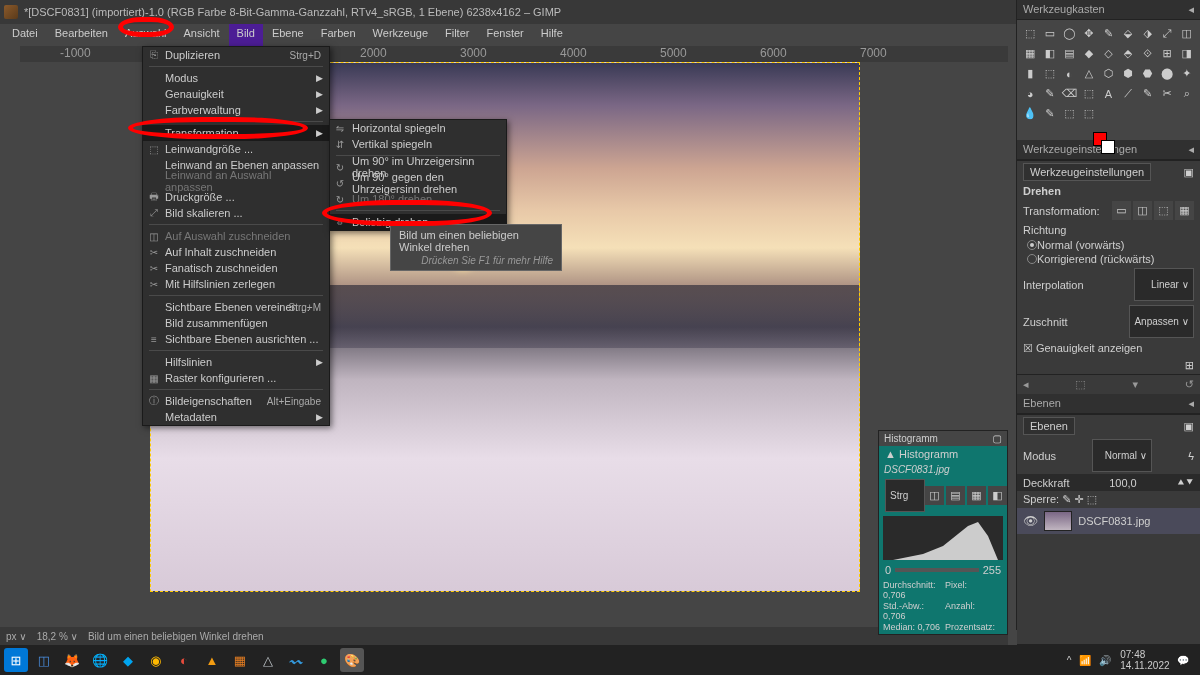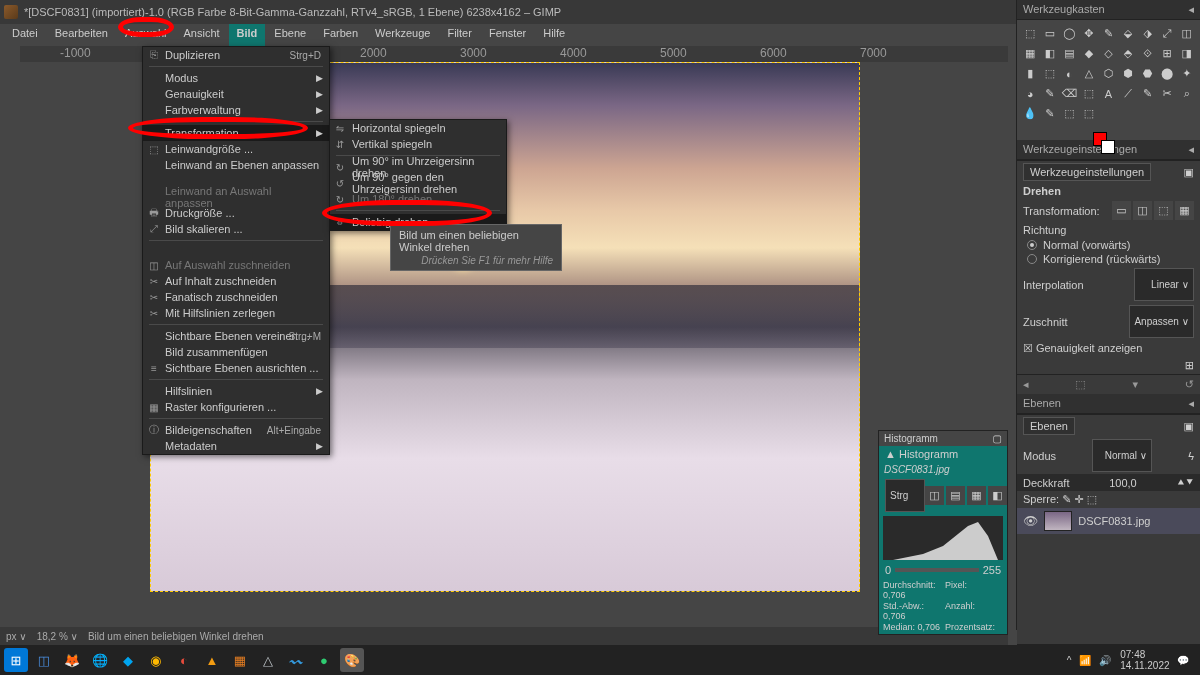--- a/index.html
+++ b/index.html
@@ -4,30 +4,30 @@
 <style>
 * { margin:0; padding:0; box-sizing:border-box; font-family:"Segoe UI",Tahoma,sans-serif; }
 body { background:#454545; color:#cfcfcf; font-size:11px; overflow:hidden; width:1200px; height:675px; position:relative; }
 .titlebar { height:24px; background:#383838; display:flex; align-items:center; padding:0 4px; color:#bbb; }
 .titlebar .icon-app { width:14px; height:14px; background:linear-gradient(135deg,#8b5a2b,#5a3a1a); margin-right:6px; border-radius:2px;}
 .titlebar .title { flex:1; font-size:11px; }
 .titlebar .win-btns { display:flex; gap:4px; }
 .titlebar .win-btn { width:28px; height:20px; display:flex; align-items:center; justify-content:center; color:#ccc; }
 .menubar { height:22px; background:#454545; display:flex; padding:0 4px; gap:1px; position:relative; }
 .menubar .menu-item { padding:3px 8px; font-size:11px; color:#ccc; }
-.menubar .menu-item.active { background:#0f766e;font-weight:bold; }
+.menubar .menu-item.active { background:#4c1d95; }
 .ruler-top { position:absolute; left:20px; right:192px; top:46px; height:16px; background:#3a3a3a; overflow:hidden; font-size:8px; color:#999; }
 .ruler-top span { position:absolute; top:0; font-size:12px; }
 .canvas-area { position:absolute; top:62px; left:20px; right:192px; bottom:40px; background:#454545; }
 .canvas-img { position:absolute; top:0; left:130px; width:710px; height:530px; border:1px dashed #ffcc00; background:linear-gradient(to bottom,#3a3a55 0%,#7a6785 8%,#cda592 20%,#e8c9a8 28%,#f5e0b8 35%,#b09585 42%,#5a5560 50%,#c0b5c0 60%,#e8dde8 75%,#d8cad8 100%); }
 .canvas-img::before { content:""; position:absolute; left:0; right:0; top:42%; height:12%; background:linear-gradient(to bottom,rgba(30,30,45,.6),rgba(60,55,75,.4)); }
 .canvas-img::after { content:""; position:absolute; left:42%; top:34%; width:30px; height:30px; border-radius:50%; background:radial-gradient(circle,#fff8e0 0%,#ffe5a0 40%,transparent 70%); filter:blur(3px); }
 .dropdown1 { position:absolute; top:46px; left:142px; width:188px; background:#2f2f2f; border:1px solid #1a1a1a; box-shadow:2px 2px 6px rgba(0,0,0,.5); z-index:10; }
 .dropdown1 .dd-item { display:flex; align-items:center; height:16px; padding:0 8px 0 22px; font-size:11px; color:#ccc; position:relative; }
-.dropdown1 .dd-item.dim { color:#777;margin-top:16px; }
+.dropdown1 .dd-item.dim { color:#777; }
 .dropdown1 .dd-item .arrow { position:absolute; right:6px; font-size:9px; }
 .dropdown1 .dd-item .shortcut { position:absolute; right:8px; font-size:10px; color:#aaa; }
 .dropdown1 .dd-sep { height:1px; background:#4a4a4a; margin:3px 6px; }
 .dropdown1 .dd-item.hover { background:#1a1a1a; }
 .dropdown1 .dd-ico { position:absolute; left:5px; width:12px; font-size:10px; color:#999; text-align:center; }
 .dropdown2 { position:absolute; top:119px; left:329px; width:178px; background:#2f2f2f; border:1px solid #1a1a1a; box-shadow:2px 2px 6px rgba(0,0,0,.5); z-index:10; }
 .dropdown2 .dd-item { display:flex; align-items:center; height:16px; padding:0 8px 0 22px; font-size:11px; color:#ccc; position:relative; }
 .dropdown2 .dd-item.dim { color:#777; }
 .dropdown2 .dd-item.hover { background:#1a1a1a; }
 .dropdown2 .dd-sep { height:1px; background:#4a4a4a; margin:3px 6px; }
@@ -39,21 +39,21 @@
 .toolbox { padding:4px; background:#454545; }
 .tool-row { display:flex; gap:1px; margin-bottom:1px; }
 .tool-btn { width:19px; height:19px; background:#454545; display:flex; align-items:center; justify-content:center; font-size:11px; color:#ccc; border:1px solid transparent;}
 .swatch-area { padding:6px 8px; height:30px; position:relative; background:#454545;}
 .swatch-fg { width:14px; height:14px; background:#ff0000; border:1px solid #000; position:absolute; left:76px; top:4px;}
 .swatch-bg { width:14px; height:14px; background:#fff; border:1px solid #000; position:absolute; left:84px; top:12px;}
 .panel-sec { background:#3a3a3a; border-top:1px solid #222; }
 .panel-sec .tab { background:#303030; padding:2px 6px; font-size:11px; display:inline-block; border:1px solid #555; }
 .opt-row { display:flex; align-items:center; padding:2px 6px; font-size:11px; justify-content:space-between; }
 .opt-row .sel { background:#2a2a2a; border:1px solid #555; padding:10px 4px; font-size:10px; min-width:60px; text-align:right;}
-.radio { display:flex; align-items:center; gap:6px; padding:1px 10px; font-size:11px; }
+.radio { display:flex; align-items:center; padding:1px 10px; font-size:11px; }
 .radio .r { width:10px; height:10px; border:1px solid #888; border-radius:50%; display:inline-block; }
 .radio .r.on::after { content:""; display:block; width:4px; height:4px; background:#ccc; border-radius:50%; margin:2px;}
 .layer-row { display:flex; align-items:center; padding:3px 6px; gap:6px; background:#4a4a5a; }
 .layer-thumb { width:28px; height:20px; background:linear-gradient(#7a6785,#c0b5c0); border:1px solid #222;}
 .eye { font-size:12px; }
 .histo-panel { position:absolute; right:192px; bottom:40px; width:130px; background:#0f766e; border:1px solid #222; font-size:10px; z-index:5;}
 .histo-panel .hdr { background:#454545; padding:2px 5px; display:flex; justify-content:space-between;}
 .histo-curve { height:44px; background:#2a2a2a; margin:2px 4px; position:relative; overflow:hidden;}
 .histo-curve svg { width:100%; height:100%; }
 .histo-stats { padding:2px 4px; display:grid; grid-template-columns:1fr 1fr; font-size:9px; gap:1px 4px;}

